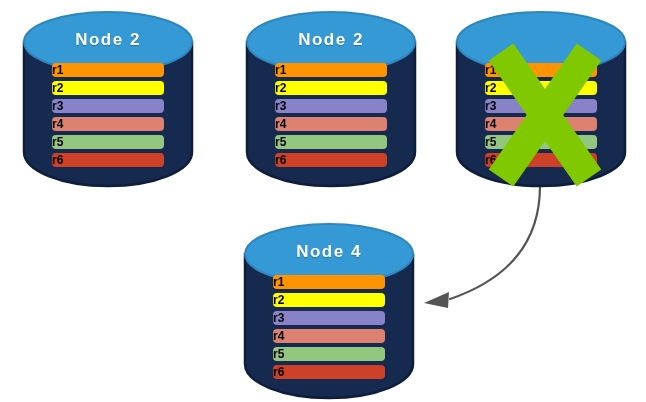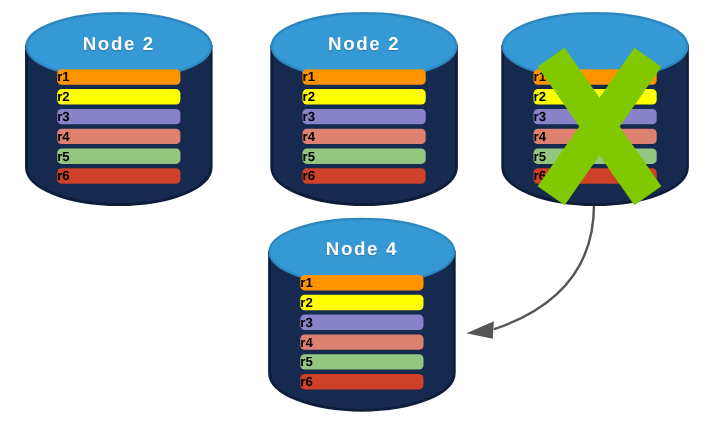--- a/index.html
+++ b/index.html
@@ -166,21 +166,21 @@
         </div>
       </div>
     <svg class="xmark" style="left:32px; top:34px;" width="116" height="146" viewBox="0 0 116 146">
       <g stroke="#80C800" stroke-width="30" stroke-linecap="butt" stroke-linejoin="miter">
         <line x1="14" y1="10" x2="102" y2="136"></line>
         <line x1="102" y1="10" x2="14" y2="136"></line>
       </g>
     </svg>
   </div>
 
-  <div class="node" id="n3" style="left: 243px; top: 195px; width: 172px; height: 178px;">
+  <div class="node" id="n3" style="left: 243px; top: 220px; width: 172px; height: 178px;">
     <svg class="node-svg" width="172" height="178" viewBox="0 0 172 178">
       <path d="M 2,34 L 2,144 A 84,34 0 0 0 170,144 L 170,34 Z" fill="#16294F" stroke="#0E1D3A" stroke-width="2.5"></path>
       <ellipse cx="86" cy="34" rx="84" ry="30" fill="#3499D4" stroke="#2E86BE" stroke-width="2"></ellipse>
     </svg>
     <div class="node-title" style="top: 22px;">Node  4</div>
     <div class="rows" style="top: 55px; padding: 0px 30px; box-sizing: border-box;">
         <div class="row-bar" style="background: rgb(255, 148, 0); height: 14px; margin-bottom: 4px;">
           <span>r1</span>
         </div>
         <div class="row-bar" style="background: rgb(255, 255, 0); height: 14px; margin-bottom: 4px;">

